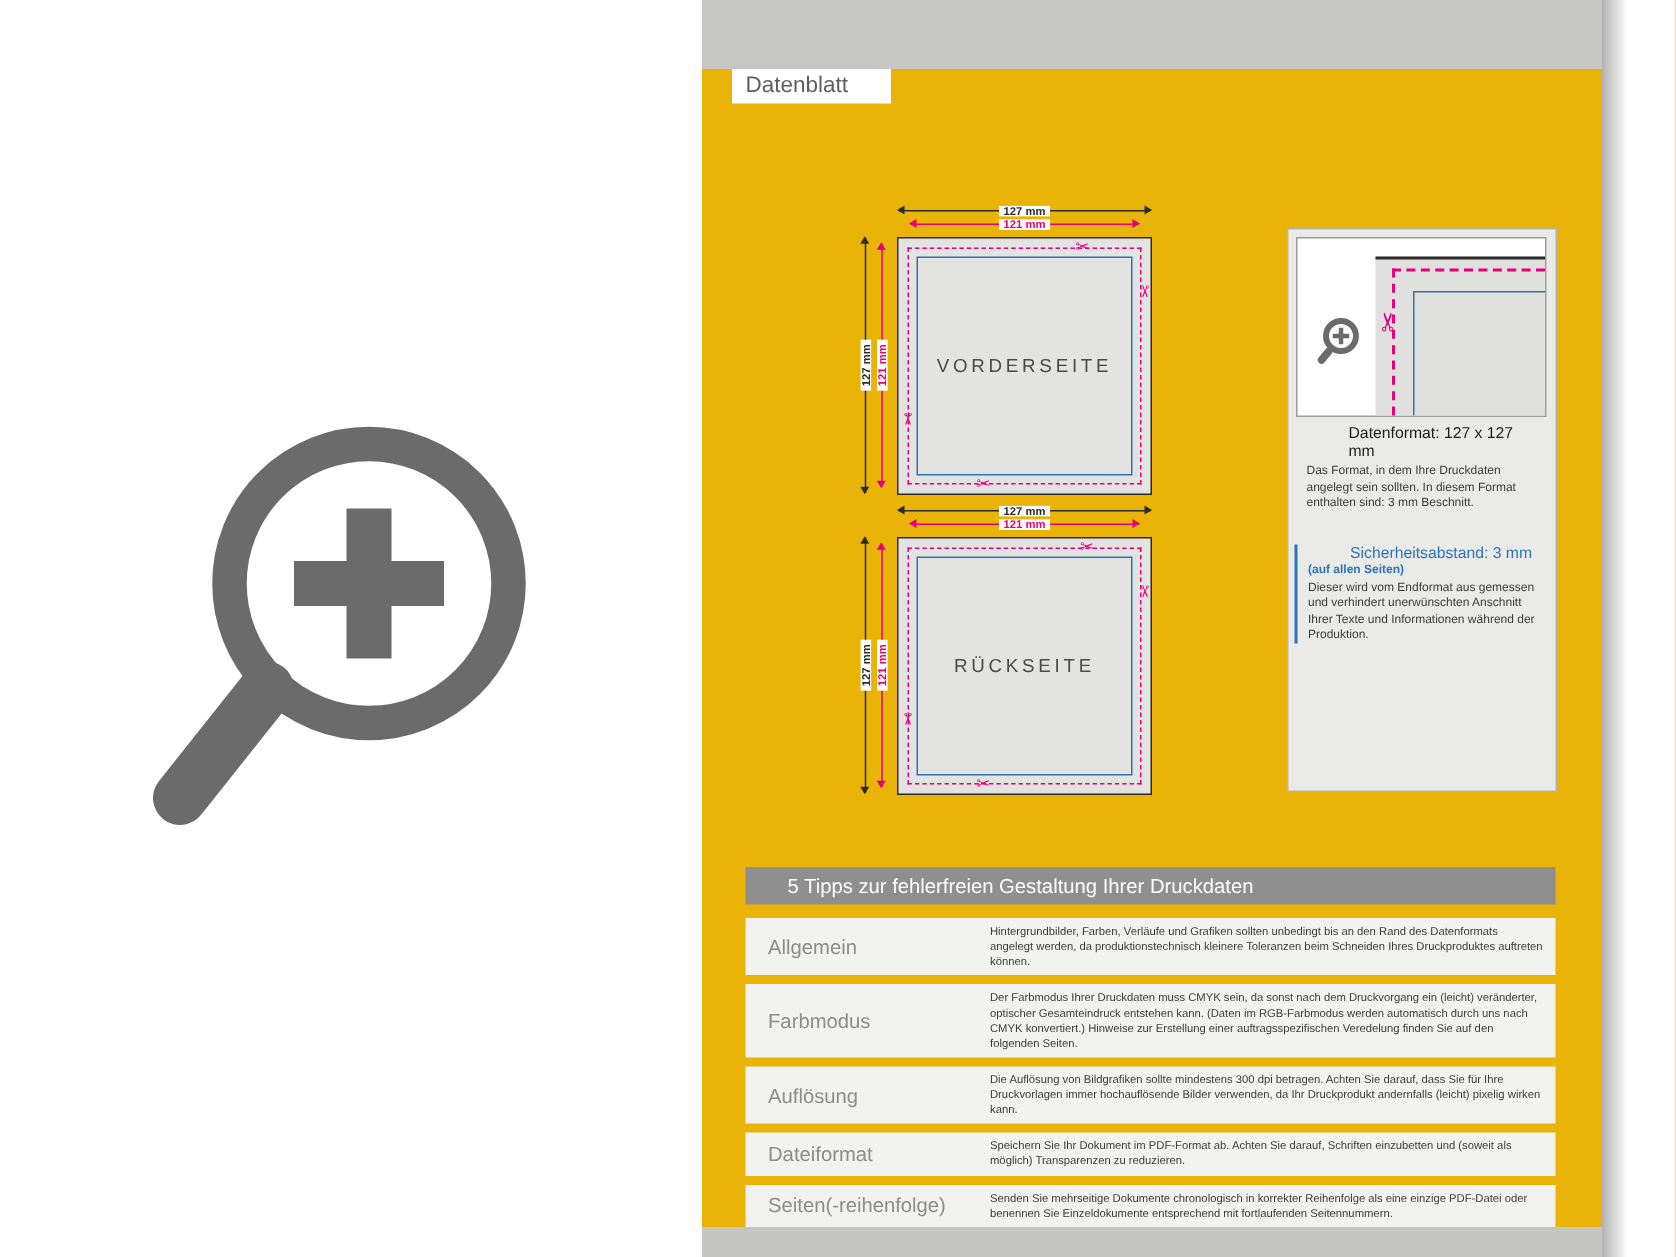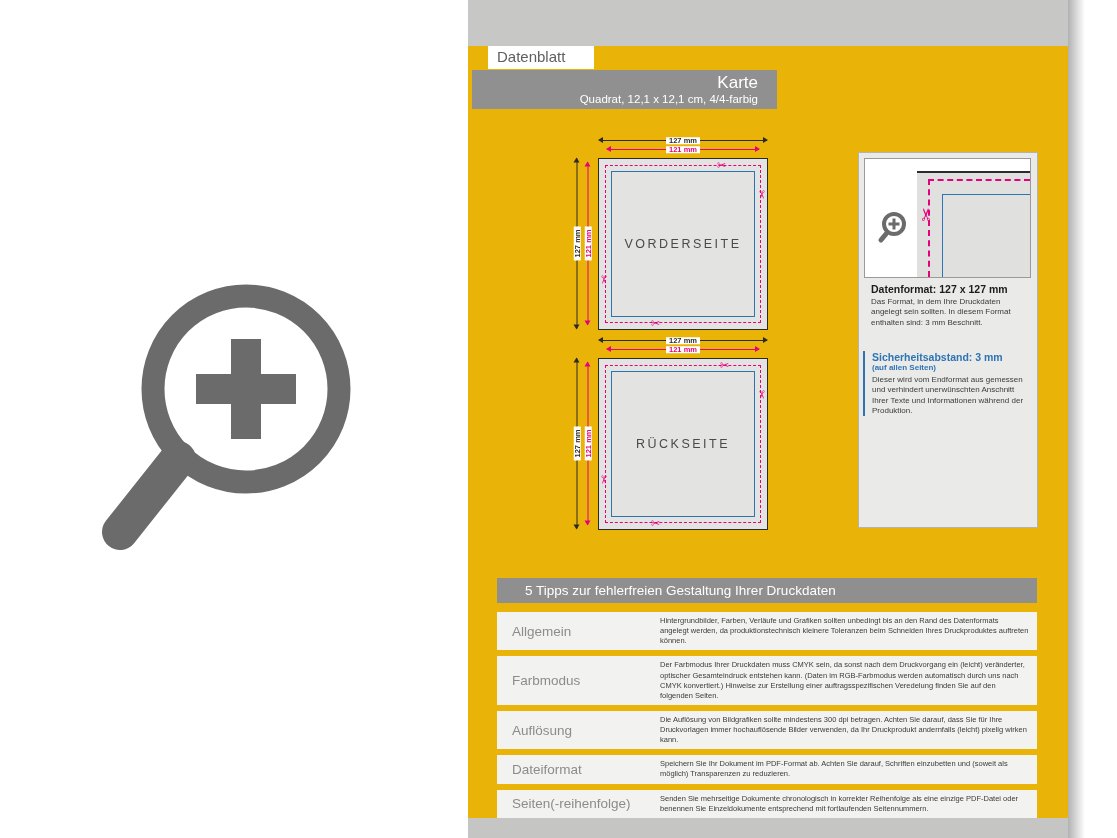--- a/index.html
+++ b/index.html
@@ -55,21 +55,21 @@
   .detail .graybleed{position:absolute;left:52px;top:12px;right:0;bottom:0;background:#e0e0de;
     border-top:2px solid #2b2b2b;box-sizing:border-box;}
   .detail .cutv{position:absolute;left:63px;top:20px;bottom:0;width:0;border-left:2px dashed #e6007e;}
   .detail .cuth{position:absolute;left:63px;right:0;top:20px;height:0;border-top:2px dashed #e6007e;}
   .detail .safev{position:absolute;left:77px;top:35px;bottom:0;width:0;border-left:1.5px solid #2e74b5;}
   .detail .safeh{position:absolute;left:77px;right:0;top:35px;height:0;border-top:1.5px solid #2e74b5;}
   .detail .scis{left:54px;top:47px;font-size:17px;transform:rotate(-90deg);}
 
   .panel-text{position:absolute;left:0;right:0;top:130px;}
   .panel-text .blk{padding:0 10px 0 12px;}
-  .ph{font-size:10.5px;font-weight:bold;color:#1c1c1c;line-height:1.15;}
+  .ph{font-size:10.5px;font-weight:normal;color:#1c1c1c;line-height:1.15;margin-left:28px;}
   .ph.mag{color:#e6007e;}
   .ph.blu{color:#2e74b5;}
   .psub{font-size:8px;color:#2e74b5;font-weight:bold;line-height:1.2;}
   .pbody{font-size:8px;color:#3b3b3b;line-height:1.3;margin-top:2px;}
   .blk.edge-mag{margin:14px 0 0 4px;padding-left:7px;border-left:2px dashed #e6007e;}
   .blk.edge-blu{margin:14px 0 0 4px;padding-left:7px;border-left:2px solid #2e74b5;}
   .gap{height:9px;}
 
   
   .tips{position:absolute;left:29px;top:578px;width:540px;}
@@ -93,24 +93,20 @@
     <line x1="80" y1="177" x2="22" y2="250" stroke="#6b6b6b" stroke-width="36" stroke-linecap="round"></line>
   </svg>
 </div>
 
 <div class="page">
   <div class="band-top"></div>
   <div class="band-bottom"></div>
 
   <div class="tab">Datenblatt</div>
 
-  <div class="titlebar">
-    <div class="t1">Karte</div>
-    <div class="t2">Quadrat, 12,1 x 12,1 cm, 4/4-farbig</div>
-  </div>
 
   <div class="diag" style="top:135px">
     <div class="dim black" style="left:23px;top:1px;width:170px">
       <span class="line"></span>
         <span class="arr l"></span>
         <span class="arr r"></span>
       <span class="lbl">127 mm</span>
     </div>
     <div class="dim magenta" style="left:31px;top:10px;width:154px">
       <span class="line"></span>

